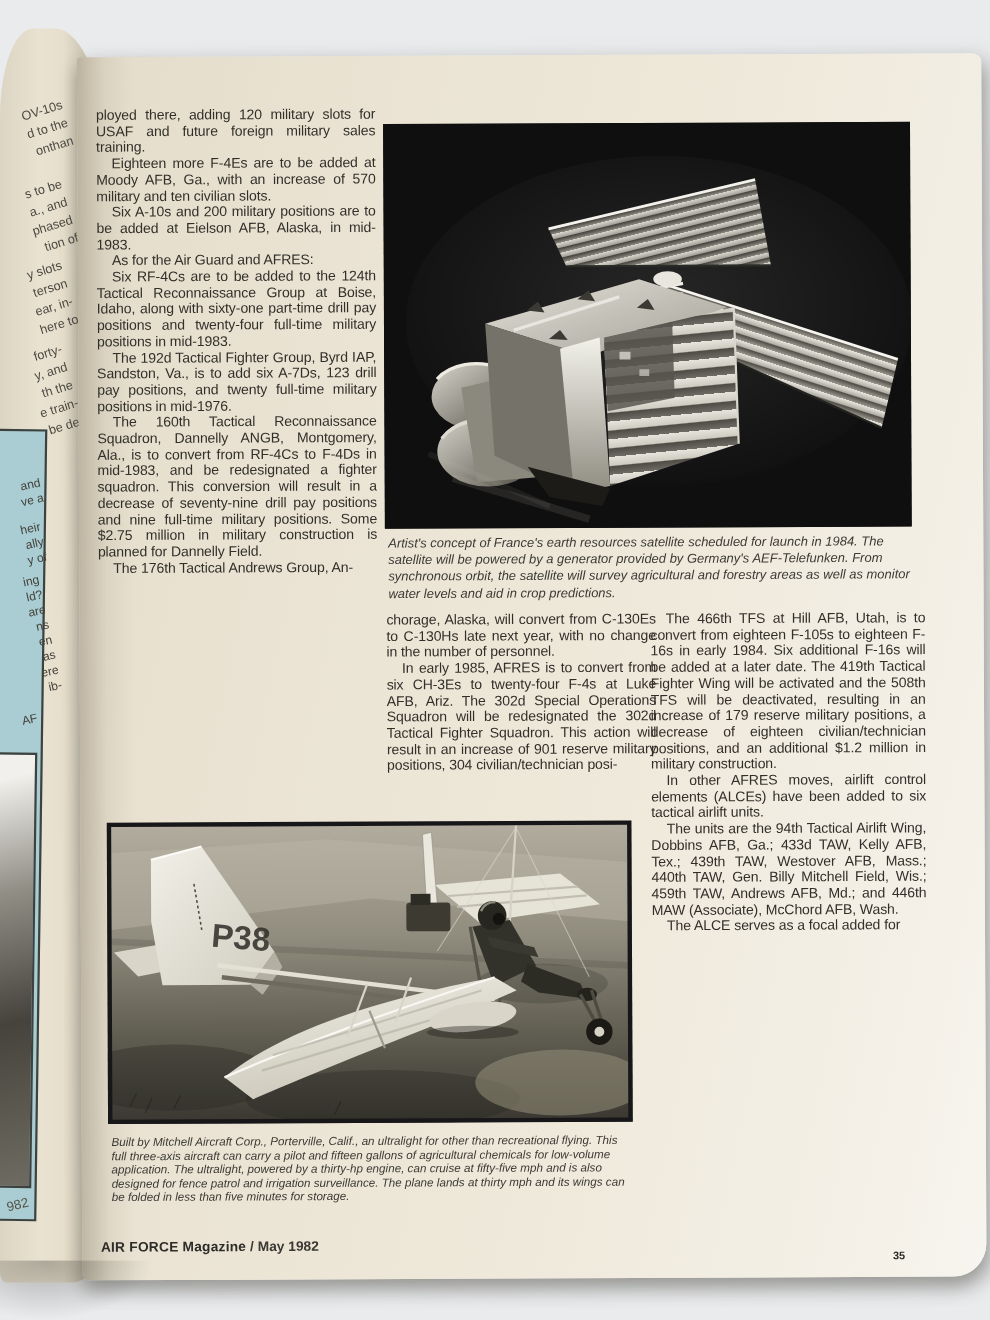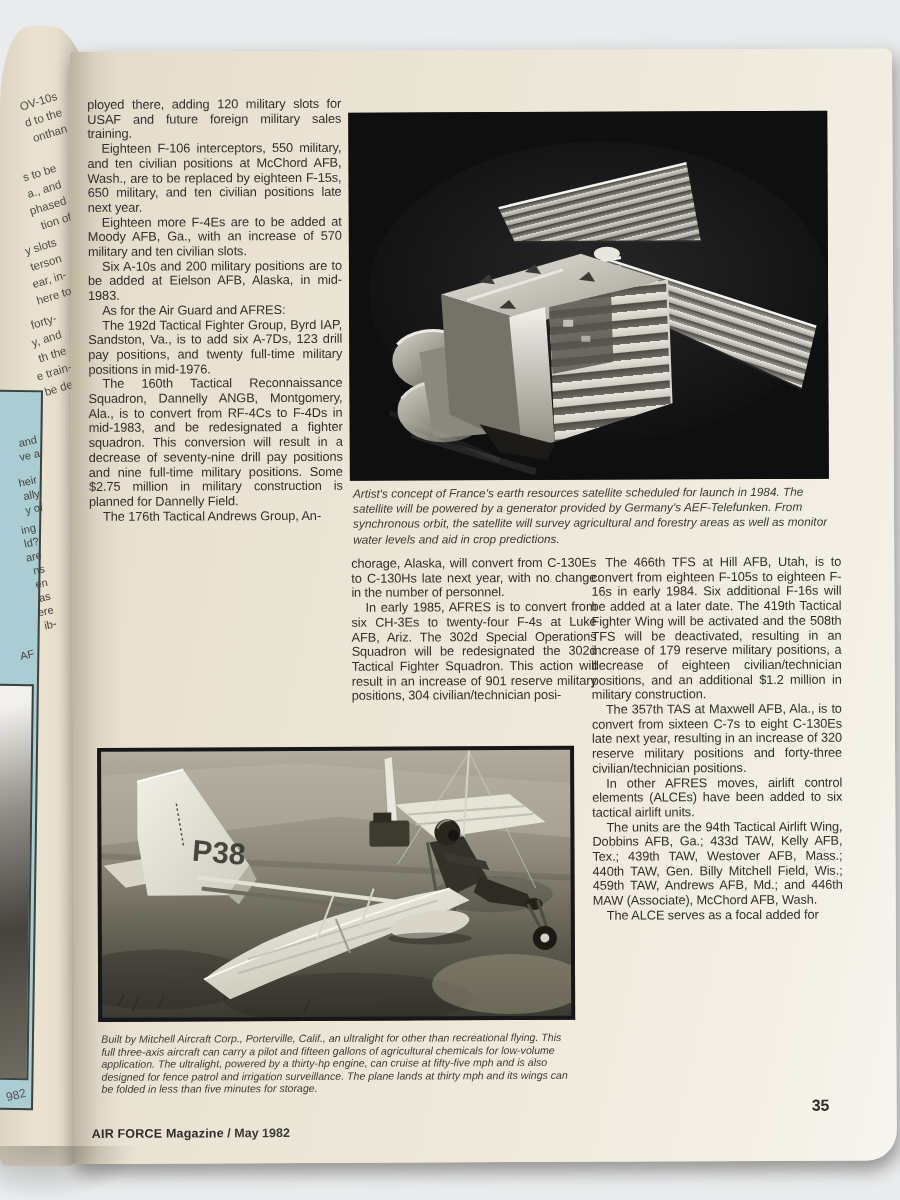--- a/index.html
+++ b/index.html
@@ -44,21 +44,21 @@
   .photo-satellite svg{display:block;}
   .caption{font-style:italic;color:#3c3a35;}
   .caption-satellite{position:absolute;left:281px;top:436px;width:476px;font-size:11.8px;line-height:15.2px;}
   .photo-ultralight{position:absolute;left:24px;top:696px;width:477px;height:274px;}
   .photo-ultralight svg{display:block;}
   .caption-ultralight{position:absolute;left:27px;top:981px;width:476px;font-size:10.6px;line-height:12.5px;}
 
   .page-footer{position:absolute;left:17px;top:1075px;font-size:12.5px;color:#2e2c28;white-space:nowrap;}
   .footer-mag{font-weight:bold;letter-spacing:.2px;margin-top:33px;}
   .footer-issue{font-weight:bold;color:#3a3833;}
-  .page-number{position:absolute;left:737px;top:1048px;font-weight:bold;font-size:16px;color:#2e2c28;}
+  .page-number{position:absolute;left:737px;top:1088px;font-weight:bold;font-size:10px;color:#2e2c28;}
 
   .spine-shadow{position:absolute;left:0;top:1146px;width:140px;height:54px;
     background:radial-gradient(ellipse at 30% 0%,rgba(60,58,52,.35),rgba(60,58,52,0) 70%);}
 </style>
 </head>
 <body>
 
 <div class="stage">
 
   <div class="prev-page">
@@ -111,24 +111,24 @@
         </div>
       <div class="teal-photo"></div>
     </div>
     <div class="frag-982">982</div>
   </div>
 
   <div class="main-page">
 
     <div class="col col1">
         <p class="para">ployed there, adding 120 military slots for USAF and future foreign military sales training.</p>
-        <p class="para indent">Eighteen F-106 interceptors, 550 military, and ten civilian positions at McChord AFB, Wash., are to be replaced by eighteen F-15s, 650 military, and ten civilian positions late next year.</p>
         <p class="para indent">Eighteen more F-4Es are to be added at Moody AFB, Ga., with an increase of 570 military and ten civilian slots.</p>
         <p class="para indent">Six A-10s and 200 military positions are to be added at Eielson AFB, Alaska, in mid-1983.</p>
         <p class="para indent">As for the Air Guard and AFRES:</p>
+        <p class="para indent">Six RF-4Cs are to be added to the 124th Tactical Reconnaissance Group at Boise, Idaho, along with sixty-one part-time drill pay positions and twenty-four full-time military positions in mid-1983.</p>
         <p class="para indent">The 192d Tactical Fighter Group, Byrd IAP, Sandston, Va., is to add six A-7Ds, 123 drill pay positions, and twenty full-time military positions in mid-1976.</p>
         <p class="para indent">The 160th Tactical Reconnaissance Squadron, Dannelly ANGB, Montgomery, Ala., is to convert from RF-4Cs to F-4Ds in mid-1983, and be redesignated a fighter squadron. This conversion will result in a decrease of seventy-nine drill pay positions and nine full-time military positions. Some $2.75 million in military construction is planned for Dannelly Field.</p>
         <p class="para indent">The 176th Tactical Andrews Group, An-</p>
       </div>
 
     <div class="photo-satellite">
       <svg width="479" height="368" viewBox="0 0 479 368">
         <defs>
           <radialGradient id="glow" cx="50%" cy="45%" r="60%">
             <stop offset="0%" stop-color="#ffffff" stop-opacity="0.10"></stop>
@@ -213,21 +213,20 @@
       </svg>
     </div>
     <div class="caption caption-satellite">Artist's concept of France's earth resources satellite scheduled for launch in 1984. The satellite will be powered by a generator provided by Germany's AEF-Telefunken. From synchronous orbit, the satellite will survey agricultural and forestry areas as well as monitor water levels and aid in crop predictions.</div>
 
     <div class="col col2">
         <p class="para">chorage, Alaska, will convert from C-130Es to C-130Hs late next year, with no change in the number of personnel.</p>
         <p class="para indent">In early 1985, AFRES is to convert from six CH-3Es to twenty-four F-4s at Luke AFB, Ariz. The 302d Special Operations Squadron will be redesignated the 302d Tactical Fighter Squadron. This action will result in an increase of 901 reserve military positions, 304 civilian/technician posi-</p>
       </div>
     <div class="col col3">
         <p class="para indent">The 466th TFS at Hill AFB, Utah, is to convert from eighteen F-105s to eighteen F-16s in early 1984. Six additional F-16s will be added at a later date. The 419th Tactical Fighter Wing will be activated and the 508th TFS will be deactivated, resulting in an increase of 179 reserve military positions, a decrease of eighteen civilian/technician positions, and an additional $1.2 million in military construction.</p>
-        <p class="para indent">The 357th TAS at Maxwell AFB, Ala., is to convert from sixteen C-7s to eight C-130Es late next year, resulting in an increase of 320 reserve military positions and forty-three civilian/technician positions.</p>
         <p class="para indent">In other AFRES moves, airlift control elements (ALCEs) have been added to six tactical airlift units.</p>
         <p class="para indent">The units are the 94th Tactical Airlift Wing, Dobbins AFB, Ga.; 433d TAW, Kelly AFB, Tex.; 439th TAW, Westover AFB, Mass.; 440th TAW, Gen. Billy Mitchell Field, Wis.; 459th TAW, Andrews AFB, Md.; and 446th MAW (Associate), McChord AFB, Wash.</p>
         <p class="para indent">The ALCE serves as a focal added for</p>
       </div>
 
     <div class="photo-ultralight">
       <svg width="477" height="274" viewBox="0 0 477 274">
         <defs>
           <linearGradient id="groundGrad" x1="0" y1="0" x2="0" y2="1">
             <stop offset="0" stop-color="#b2ad9f"></stop>

